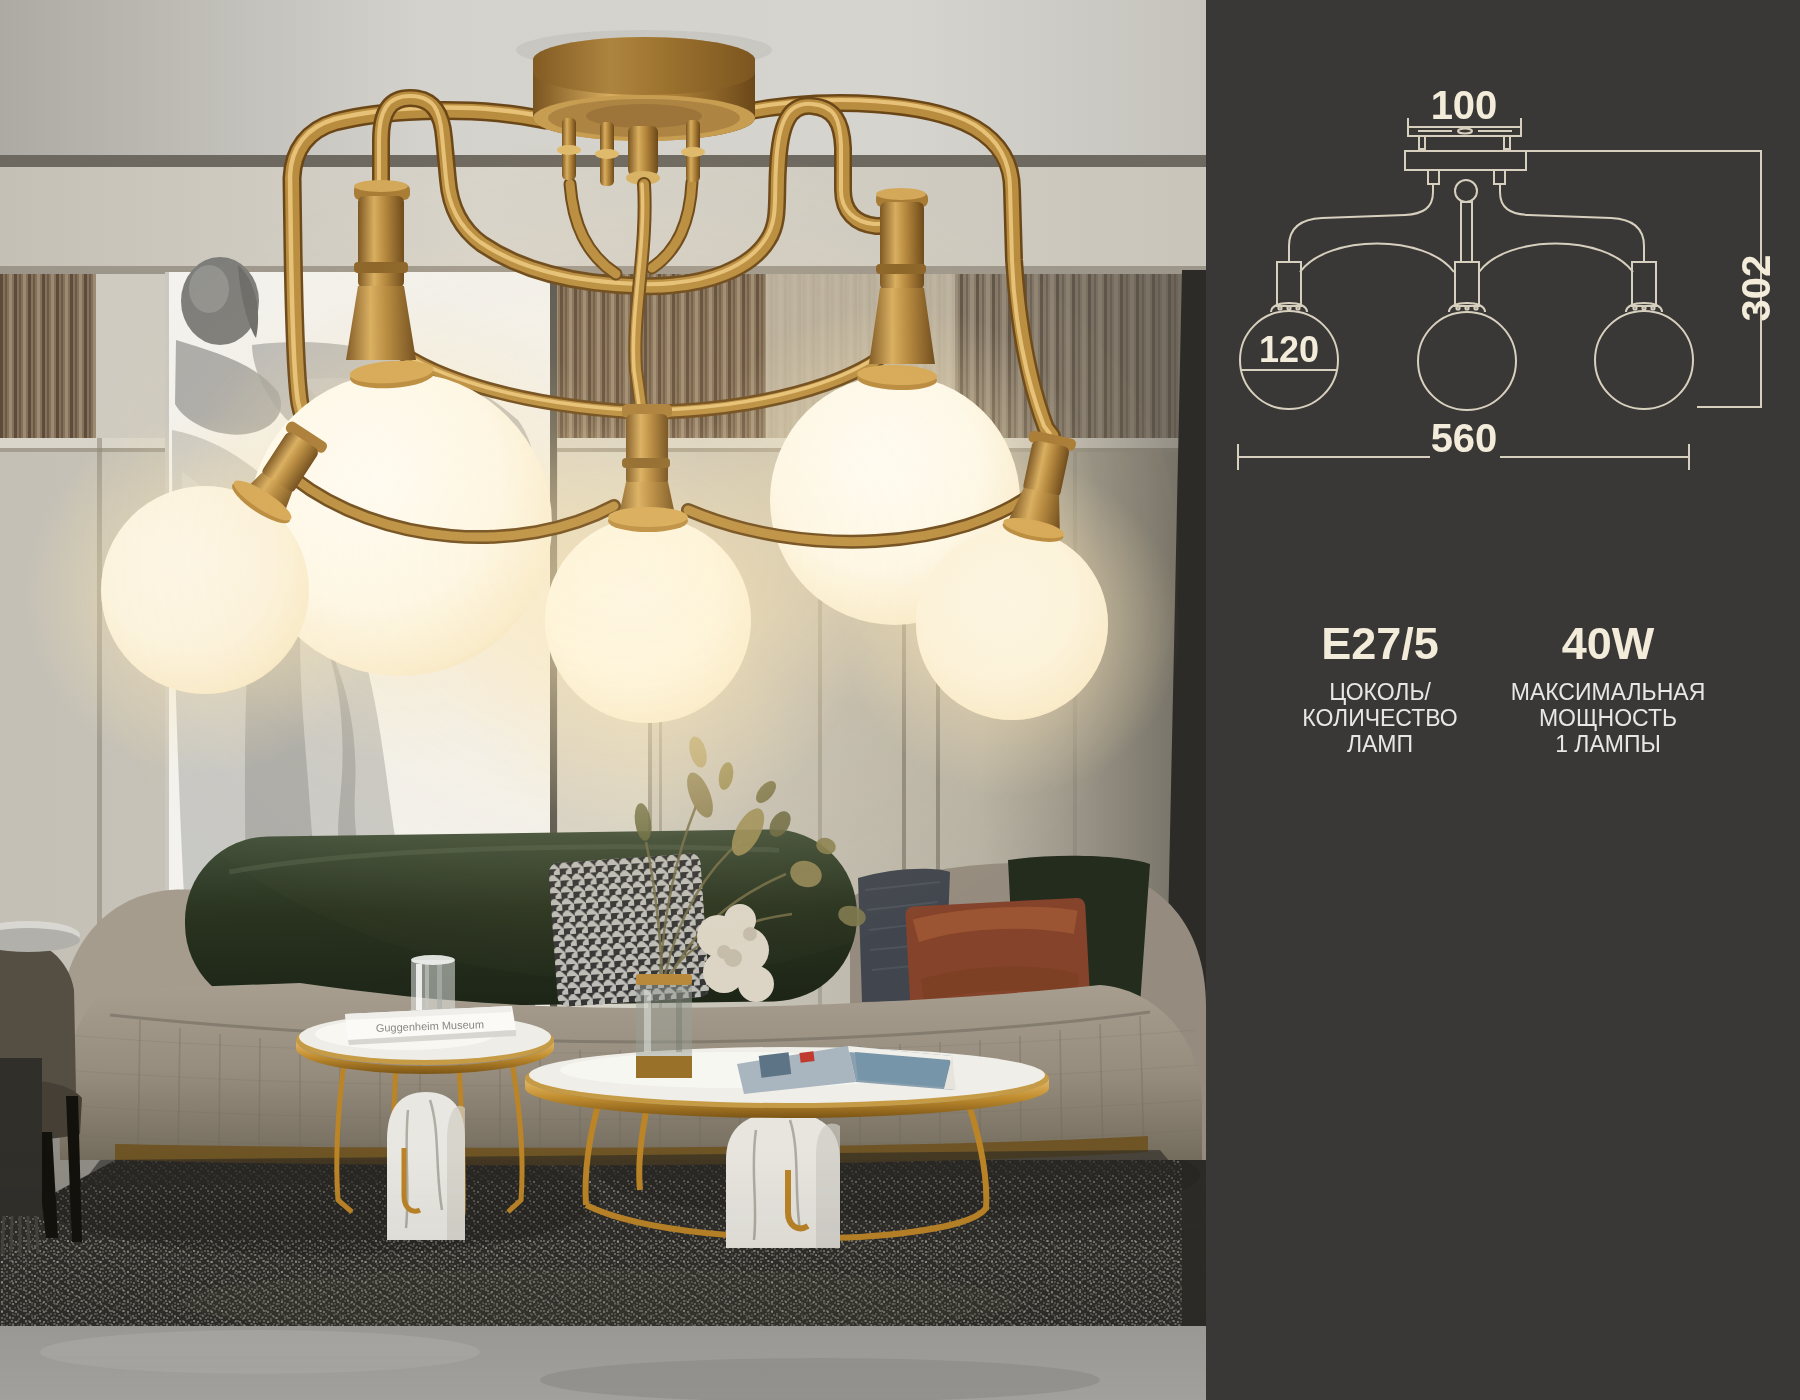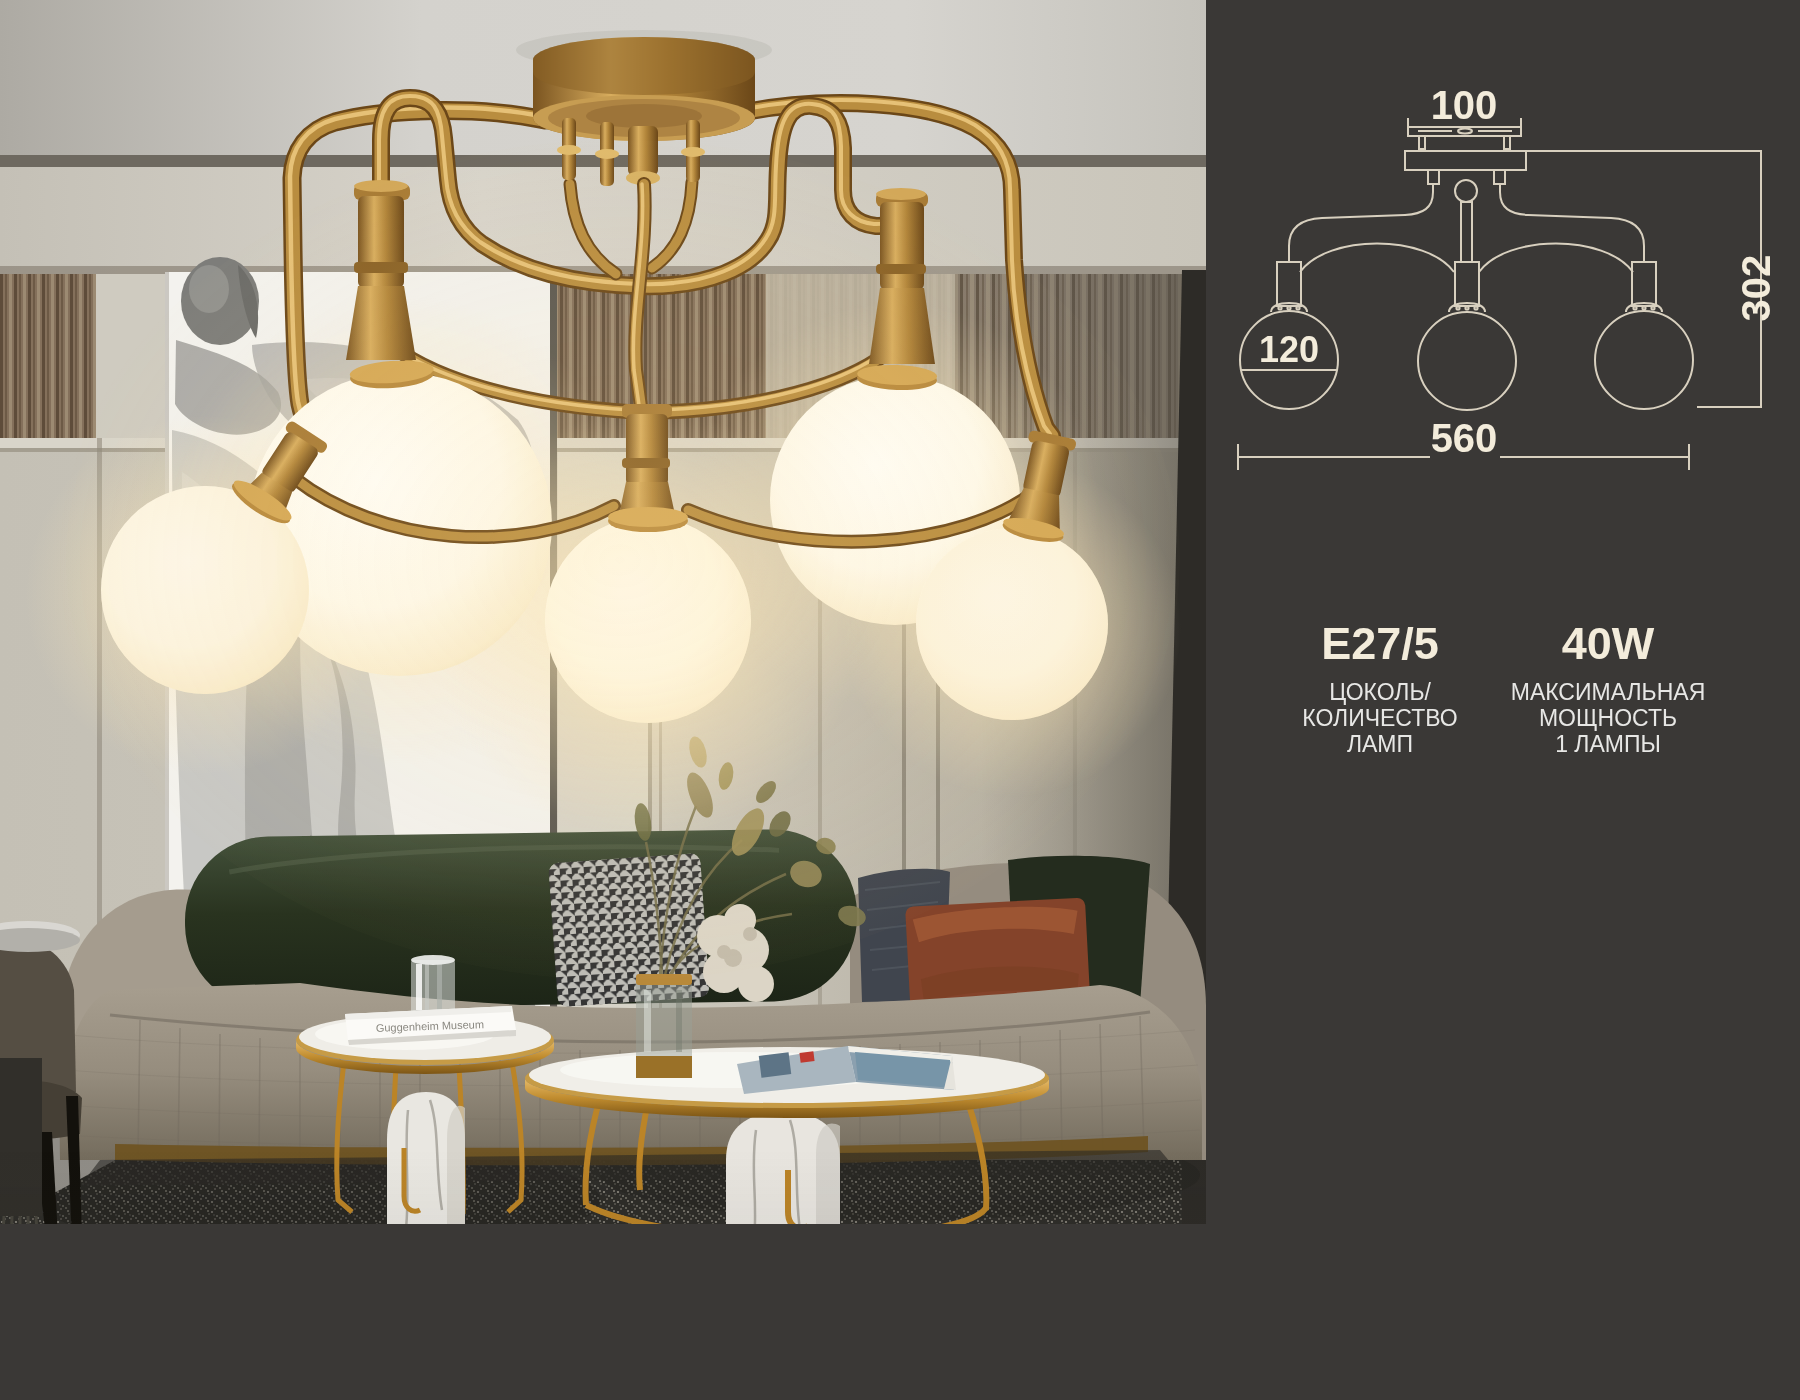--- a/index.html
+++ b/index.html
@@ -1,16 +1,16 @@
 <!DOCTYPE html>
 <html><head>
 <meta charset="utf-8">
 <style>
   html,body{margin:0;padding:0;background:#3a3836;}
-  .page{position:relative;width:1800px;height:1224px;overflow:hidden;font-family:"Liberation Sans",sans-serif;}
+  .page{position:relative;width:1800px;height:1400px;overflow:hidden;font-family:"Liberation Sans",sans-serif;}
   svg{display:block;}
 </style>
 </head>
 <body>
 <div class="page">
 <svg width="1800" height="1400" viewBox="0 0 1800 1400" xmlns="http://www.w3.org/2000/svg">
 <defs>
   <linearGradient id="ceilG" x1="0" y1="0" x2="1" y2="0">
     <stop offset="0" stop-color="#adaaa3"></stop>
           <stop offset="0.35" stop-color="#d4d2cd"></stop>

